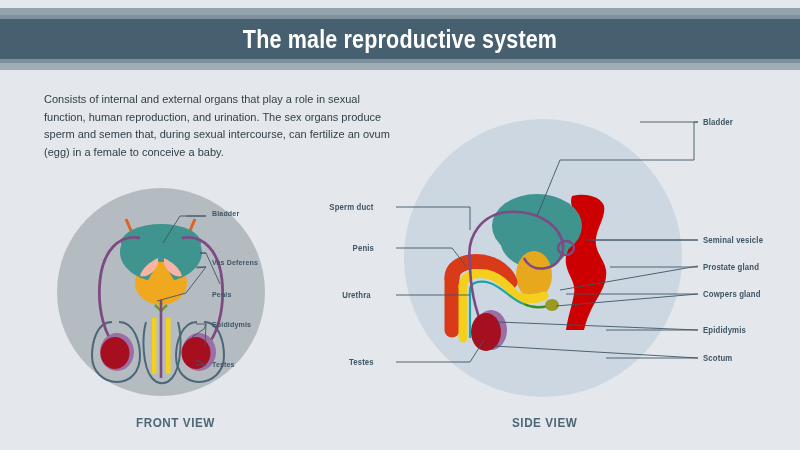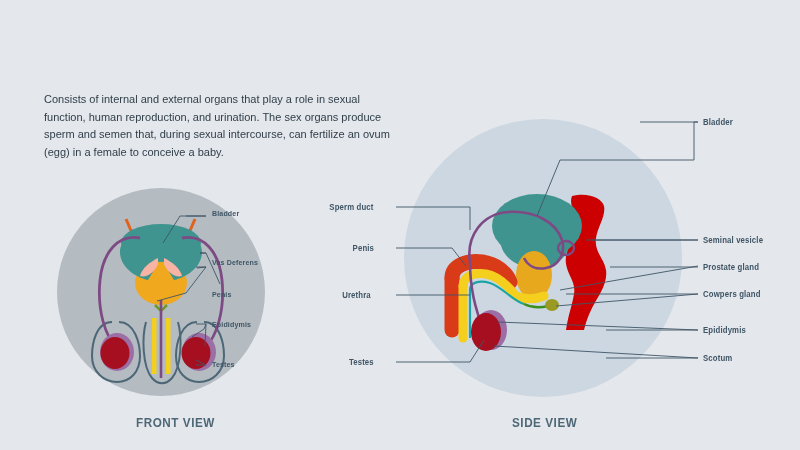--- a/index.html
+++ b/index.html
@@ -60,20 +60,28 @@
   .lbl.r{transform-origin:right top;}
   .lbl-front{font-size:7.6px;}
 
   svg.overlay{position:absolute;left:0;top:0;width:800px;height:450px;overflow:visible;}
 </style>
 </head>
 <body>
 
 <div class="stage">
 
+  <div class="banner-wrap">
+    <div class="band-top"></div>
+    <div class="band-top2"></div>
+    <div class="band-main"></div>
+    <div class="band-bot2"></div>
+    <div class="band-bot"></div>
+    <div class="title">The male reproductive system</div>
+  </div>
 
   <div class="intro">Consists of internal and external organs that play a role in sexual function, human reproduction, and urination. The sex organs produce sperm and semen that, during sexual intercourse, can fertilize an ovum (egg) in a female to conceive a baby.</div>
 
   <div class="circle-front"></div>
   <div class="circle-side"></div>
 
   <svg class="overlay" viewBox="0 0 800 450">
 
     <g>
 

